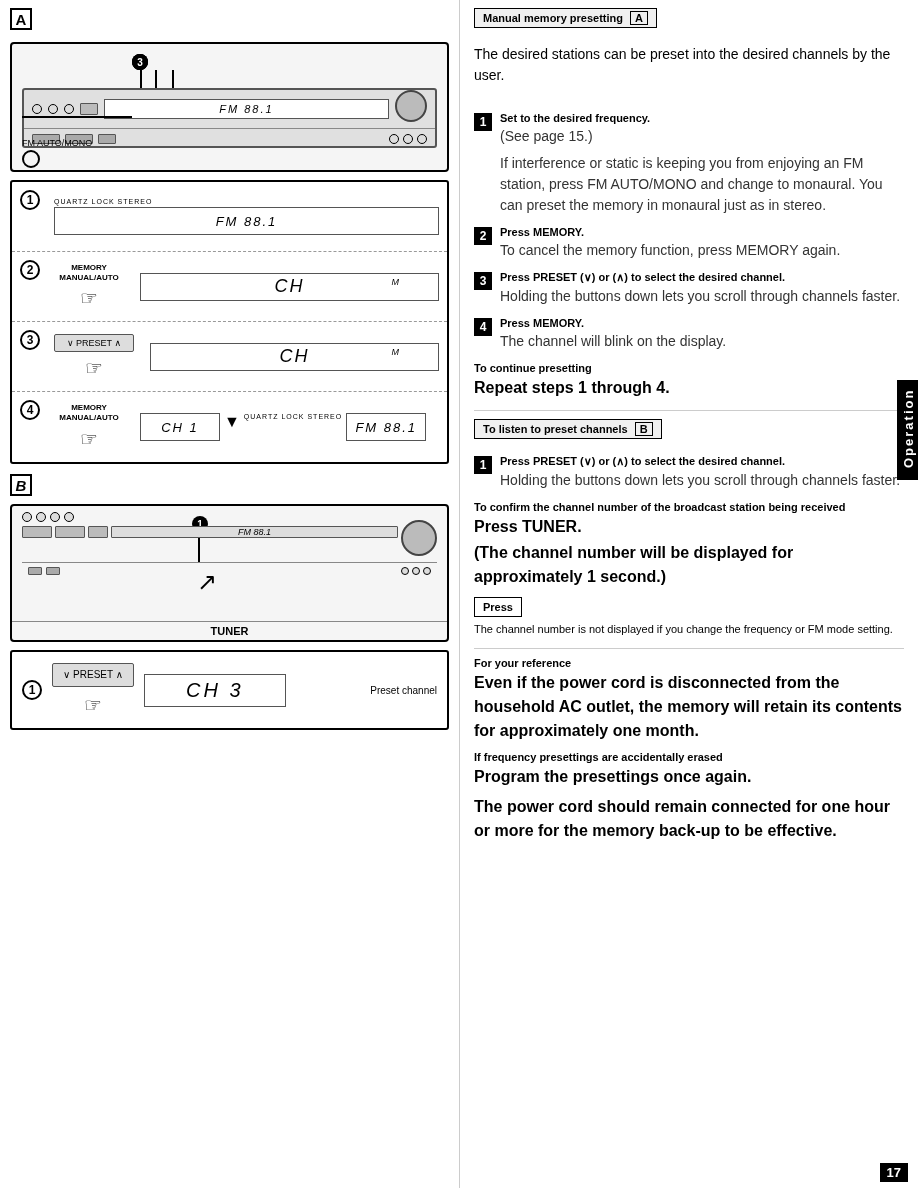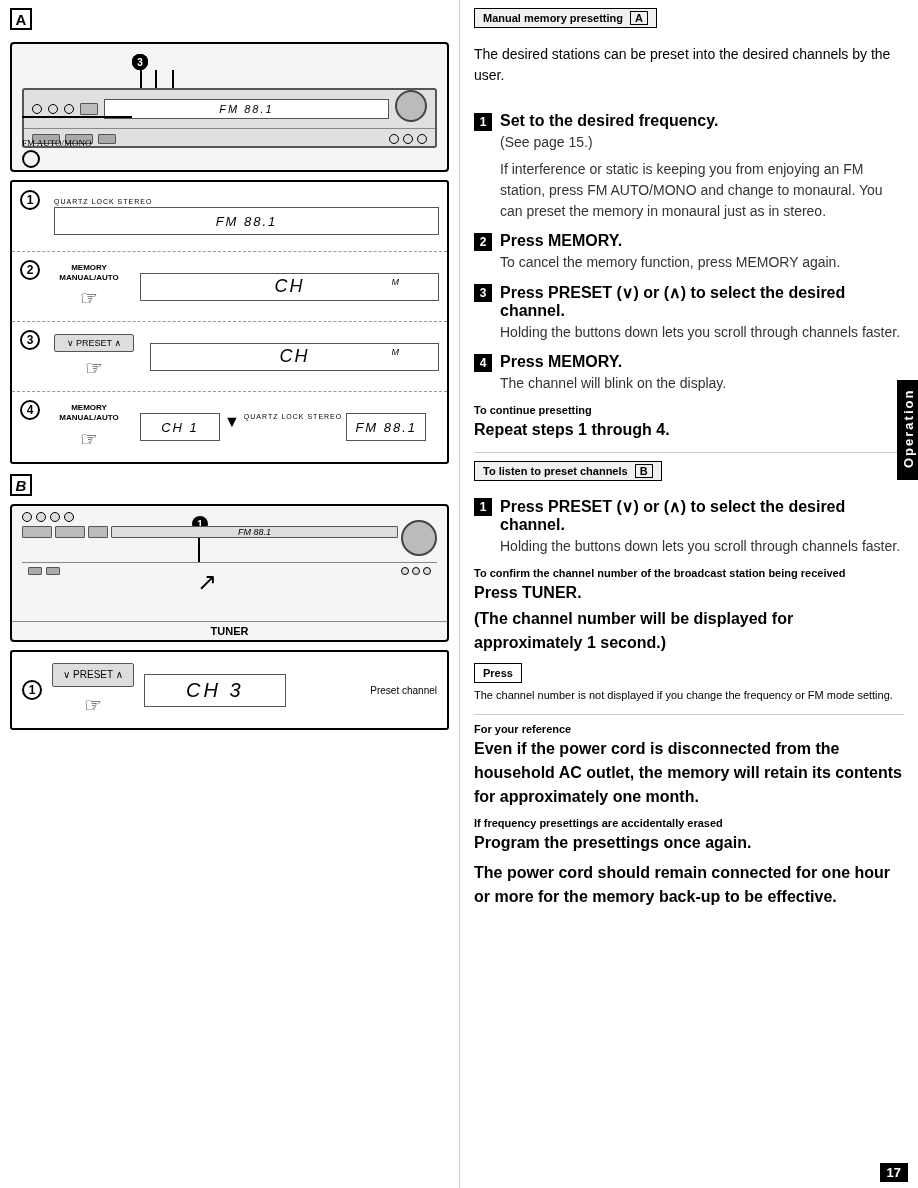--- a/index.html
+++ b/index.html
@@ -108,21 +108,20 @@
       font-style: italic;
       letter-spacing: 2px;
       min-width: 80px; text-align: center;
       height: 28px; display: flex; align-items: center; justify-content: center;
     }
 
     
     .fm-mono-label {
       font-size: 9px;
       margin-top: 10px;
-      font-family: Liberation Serif, serif;
     }
 
     .mono-circle {
       width: 18px; height: 18px;
       border: 2px solid #000;
       border-radius: 50%;
       margin-top: 2px;
     }
 
     
@@ -166,21 +165,21 @@
       display: flex; align-items: center; justify-content: center;
       flex-shrink: 0;
       margin-right: 8px;
       margin-top: 1px;
     }
 
     .step-text-area { flex: 1; }
 
     .step-title {
       font-weight: bold;
-      font-size: 16px;
+      font-size: 11px;
       margin-bottom: 2px;
     }
 
     .step-body {
       font-size: 14px;
       line-height: 1.5;
       color: #333;
     }
 
     .note-box {

